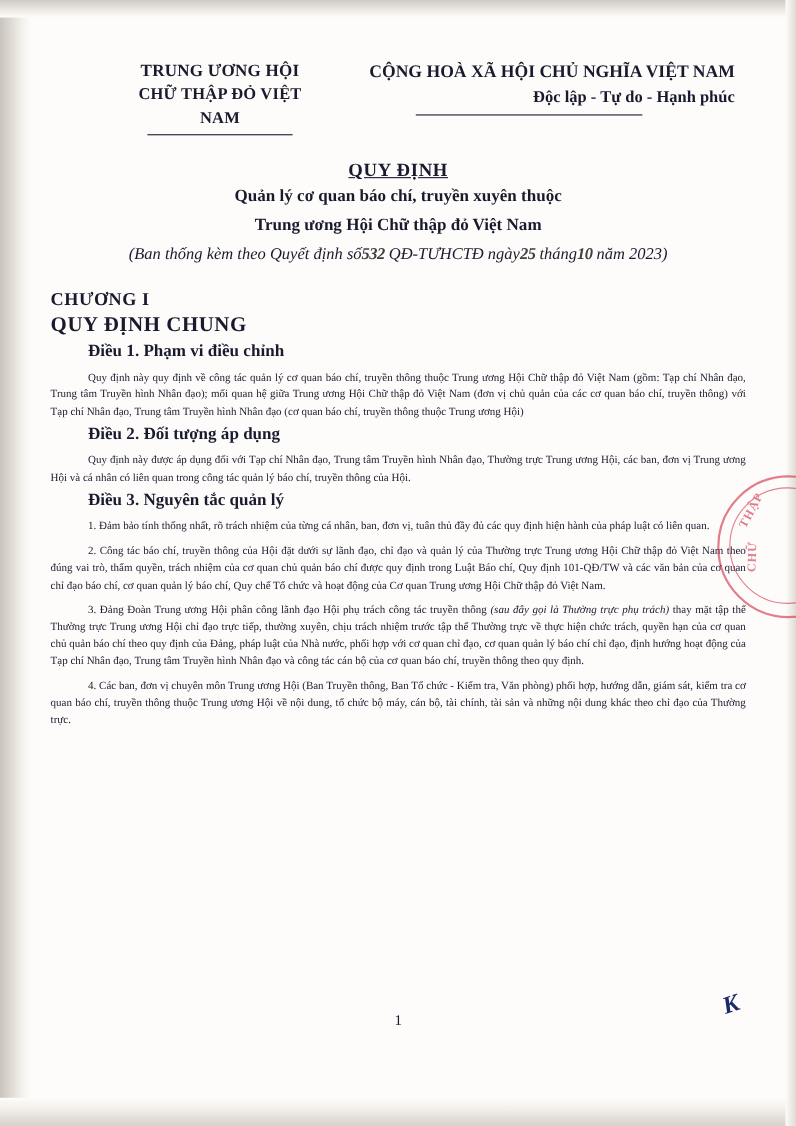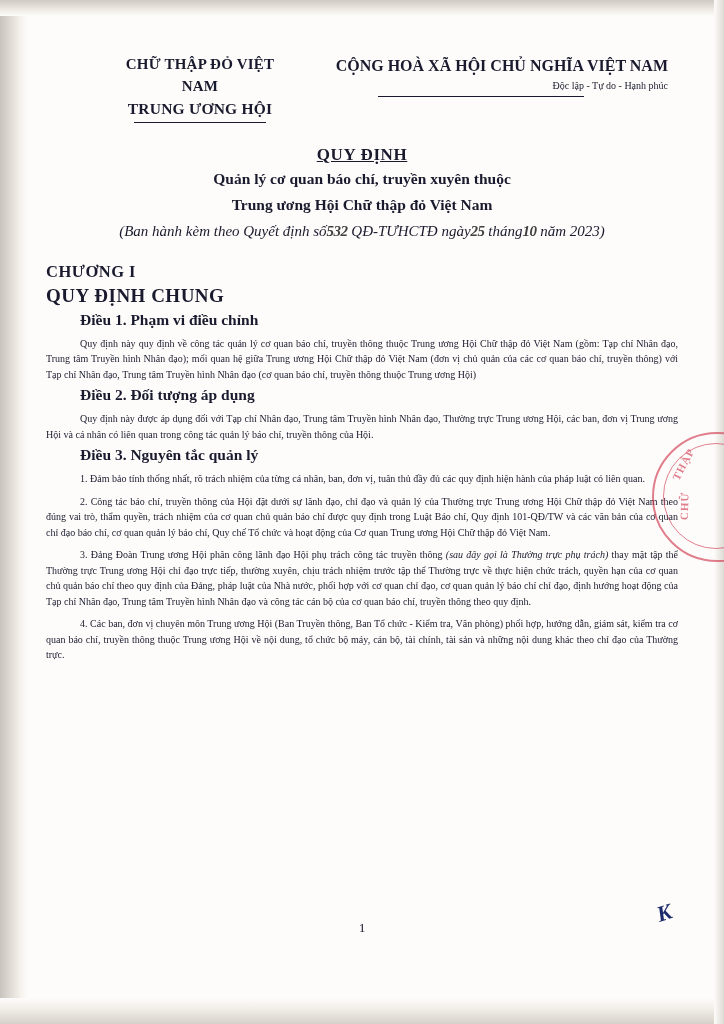--- a/index.html
+++ b/index.html
@@ -94,22 +94,22 @@
     height: 1.4px;
     background: #1a1a2e;
     margin: 3px auto 0 auto;
   }
   .natl-line {
     font-weight: bold;
     font-size: 16px;
     line-height: 1.5;
   }
   .motto-line {
-    font-weight: normal;
-    font-size: 10px;
+    font-weight: bold;
+    font-size: 15px;
     line-height: 1.5;
   }
 
   
   .title-block {
     text-align: center;
     margin-top: 22px;
   }
   .doc-kind {
     font-weight: bold;
@@ -234,37 +234,37 @@
   <div class="seal">
     <div class="seal-inner"></div>
     <div class="seal-text seal-t1">THẬP</div>
     <div class="seal-text seal-t2">CHỮ</div>
   </div>
 
   <div class="content">
 
     <div class="header">
       <div class="header-left">
+        <div class="org-line">TRUNG ƯƠNG HỘI</div>
         <div class="org-line small-caps">CHỮ THẬP ĐỎ VIỆT NAM</div>
-        <div class="org-line">TRUNG ƯƠNG HỘI</div>
         <div class="underline-short"></div>
       </div>
       <div class="header-right">
         <div class="natl-line">CỘNG HOÀ XÃ HỘI CHỦ NGHĨA VIỆT NAM</div>
         <div class="motto-line">Độc lập - Tự do - Hạnh phúc</div>
         <div class="underline-mid"></div>
       </div>
     </div>
 
     <div class="title-block">
       <div class="doc-kind">QUY ĐỊNH</div>
       <div class="doc-title">Quản lý cơ quan báo chí, truyền xuyên thuộc</div>
       <div class="doc-title">Trung ương Hội Chữ thập đỏ Việt Nam</div>
       <div class="doc-subnote">
-        <span>(Ban hành kèm theo Quyết định số</span><span class="hand">532</span>
+        <span>(Ban thống kèm theo Quyết định số</span><span class="hand">532</span>
         <span>QĐ-TƯHCTĐ ngày</span><span class="hand">25</span>
         <span>tháng</span><span class="hand">10</span>
         <span>năm 2023)</span>
       </div>
     </div>
 
     <div class="chapter">
       <div class="chapter-num">CHƯƠNG I</div>
       <div class="chapter-name">QUY ĐỊNH CHUNG</div>
     </div>

